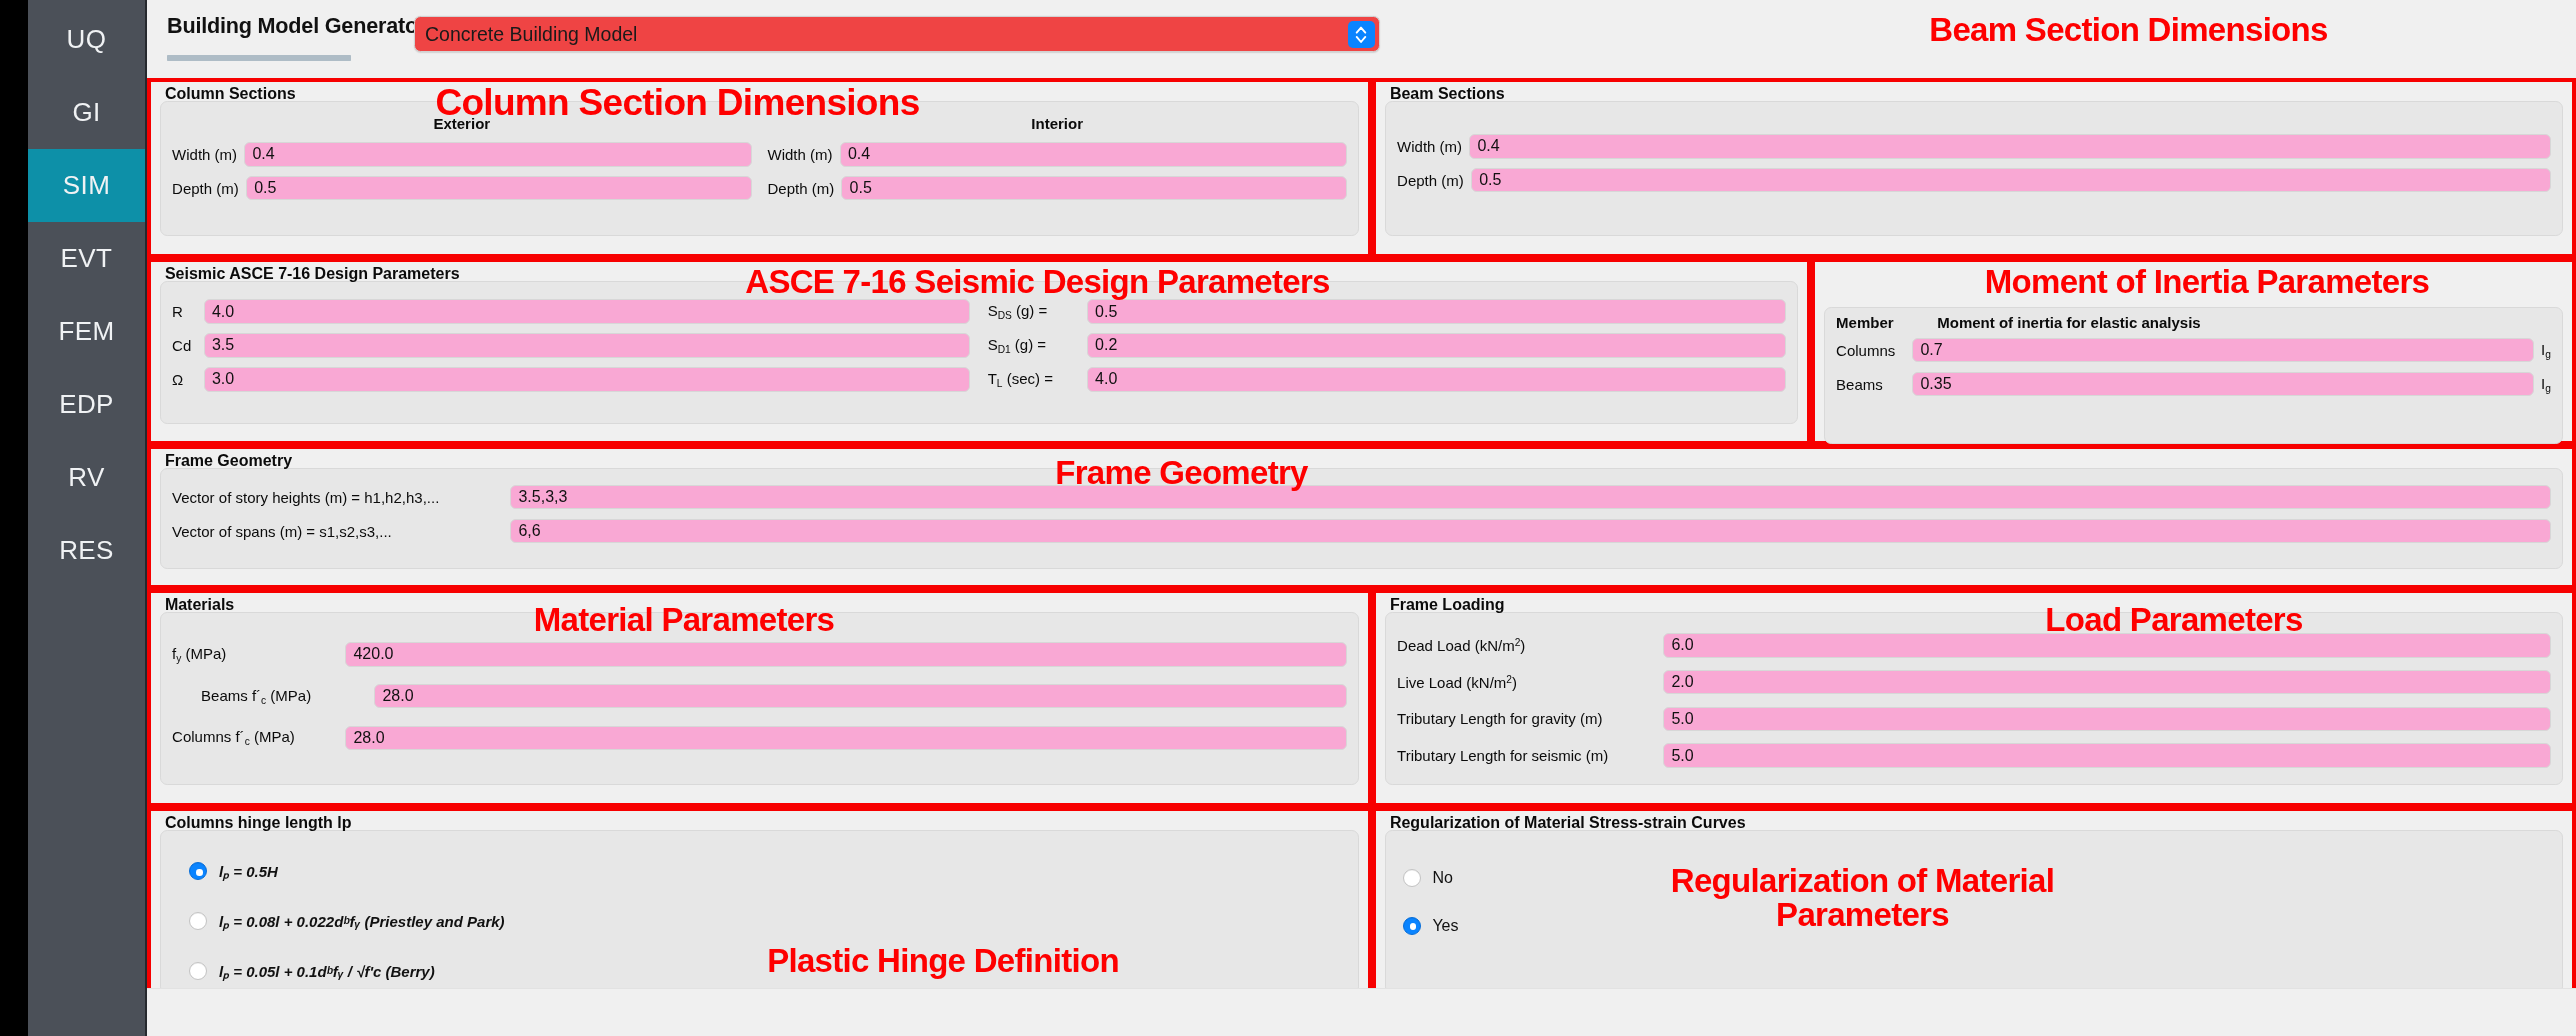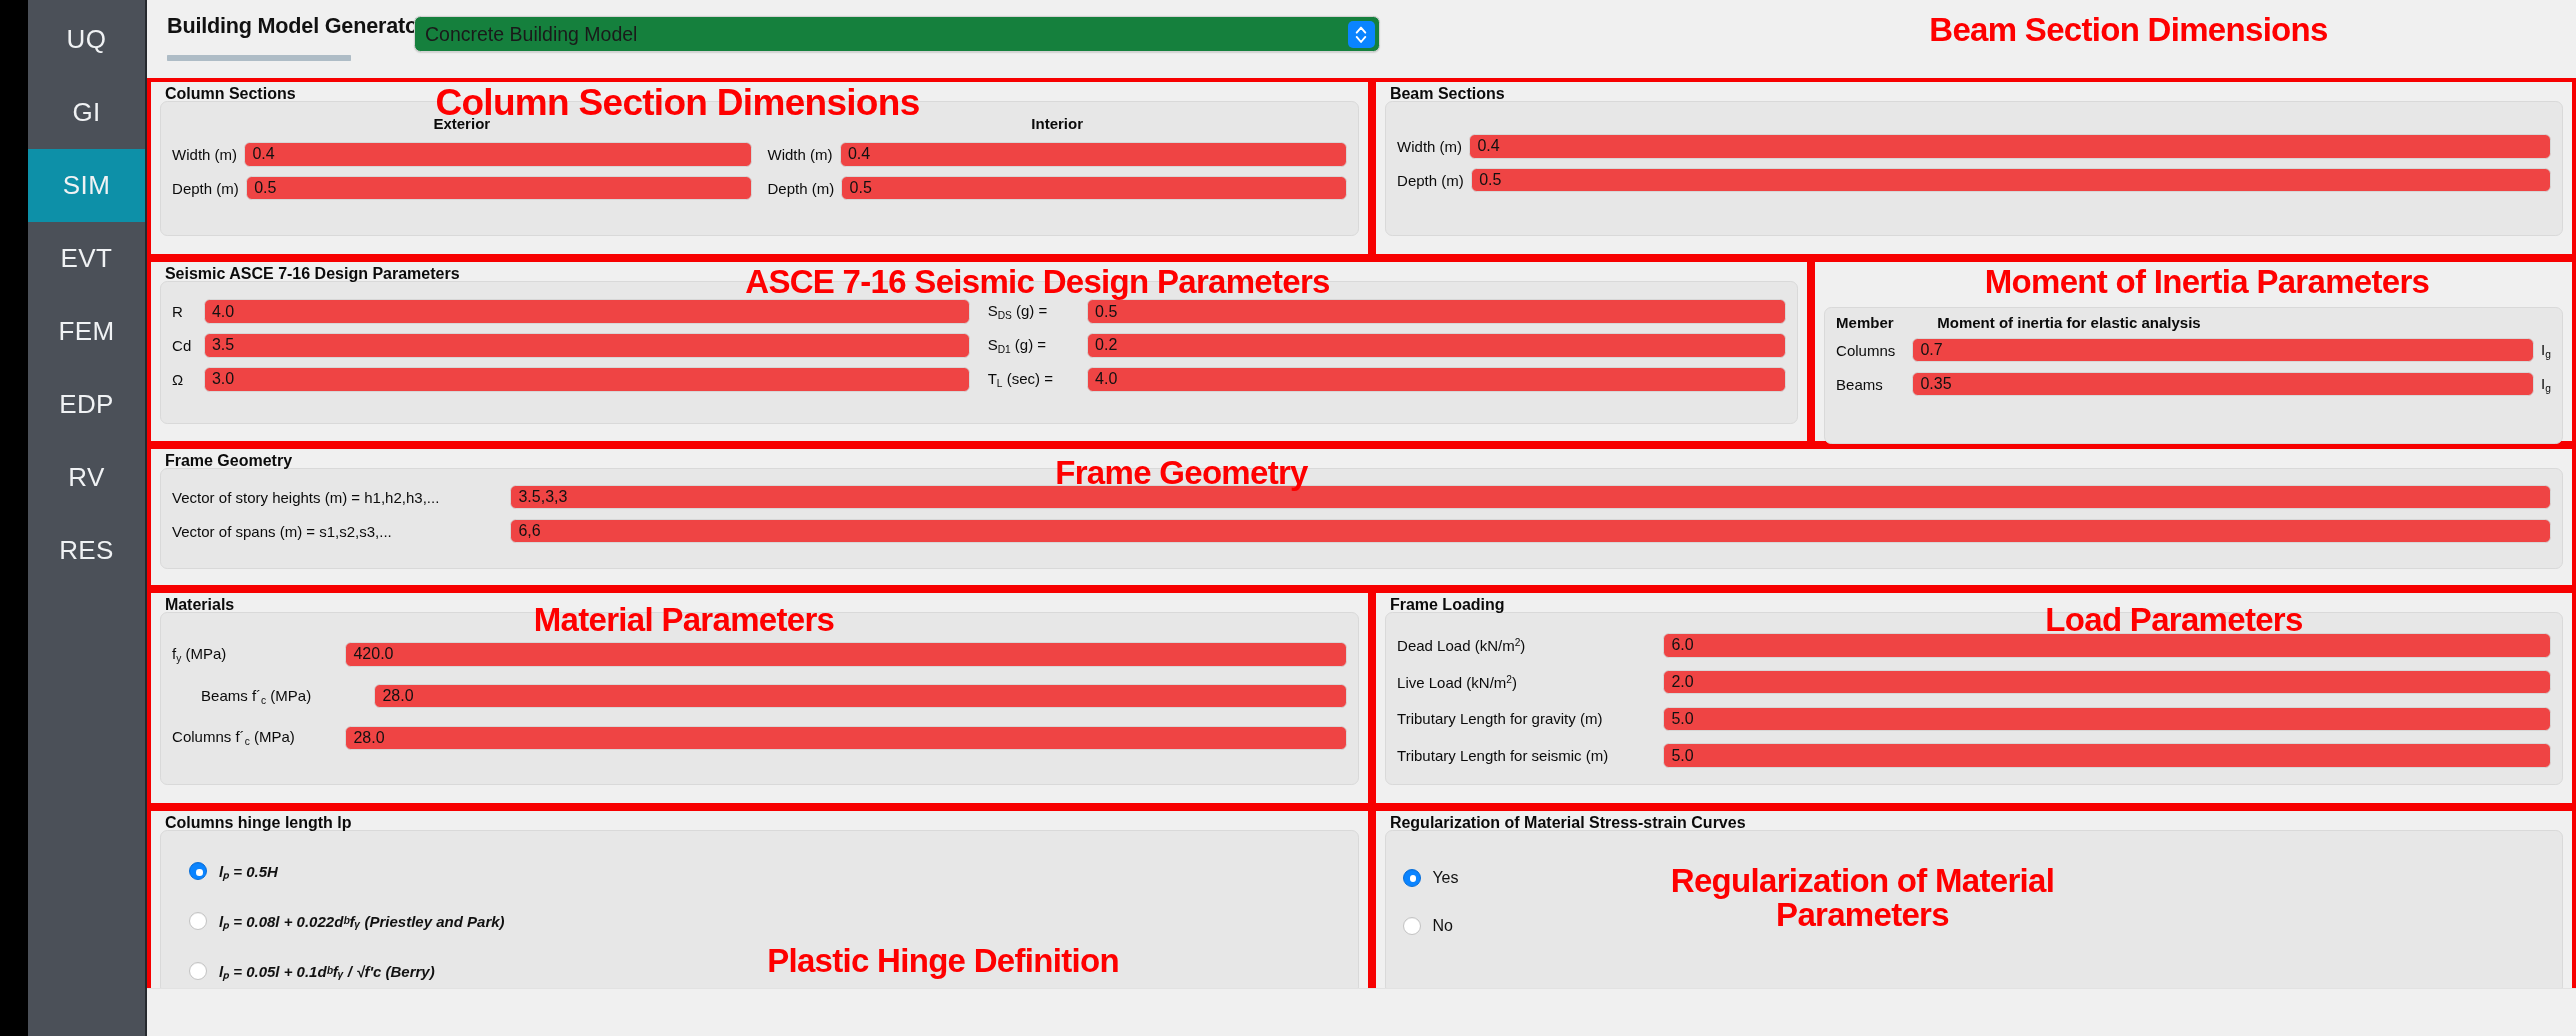--- a/index.html
+++ b/index.html
@@ -60,21 +60,21 @@
   .header-rule {
     width: 184px; height: 5.8px;
     background: #aebcc6;
     margin-top: 16px;
     border-radius: 0.7px;
   }
   .model-select {
     position: absolute;
     left: 267px; top: 16px;
     width: 966px; height: 36px;
-    background: #15803d;
+    background: #ef4444;
     border: 0.7px solid #d2d2d2;
     border-radius: 6.5px;
     box-shadow: 0 0.7px 1.4px rgba(0,0,0,.13);
     display: flex; align-items: center;
     padding: 0 10px;
     font-size: 19.5px;
     color: #1a1a1a;
   }
   .select-arrow {
     position: absolute; right: 4.3px; top: 4.3px;
@@ -123,21 +123,21 @@
 
   .flabel {
     font-size: 15px;
     color: #0b0b0b;
     white-space: nowrap;
   }
   .flabel.bold { font-weight: bold; }
   .finput {
     flex: 1 1 auto;
     height: 24.5px;
-    background: #ef4444;
+    background: #f9a8d4;
     border: 0.7px solid #d7d7d7;
     border-radius: 5.8px;
     display: flex; align-items: center;
     padding: 0 7.2px;
     font-size: 16px;
     color: #111;
     min-width: 29px;
   }
   .col-head {
     font-size: 15px;
@@ -443,26 +443,26 @@
         </div>
       </div>
 
       <div class="redbox" style="flex:1 1 auto;">
         <div class="annot" style="left:126px; top:53px; font-size:33px; width:721px;">Regularization of Material
 Parameters</div>
         <div class="groupbox" style="height:164px;">
           <div class="groupbox-title">Regularization of Material Stress-strain Curves</div>
           <div style="padding:24.5px 0 0 5.8px;">
             <div class="radio-row">
+              <span class="radio"></span>
+              <span class="radio-label plain">No</span>
+            </div>
+            <div class="radio-row">
               <span class="radio checked"></span>
               <span class="radio-label plain">Yes</span>
-            </div>
-            <div class="radio-row">
-              <span class="radio"></span>
-              <span class="radio-label plain">No</span>
             </div>
           </div>
         </div>
       </div>
     </div>
 
     <div class="footer-strip"></div>
   </div>
 </div>
 

